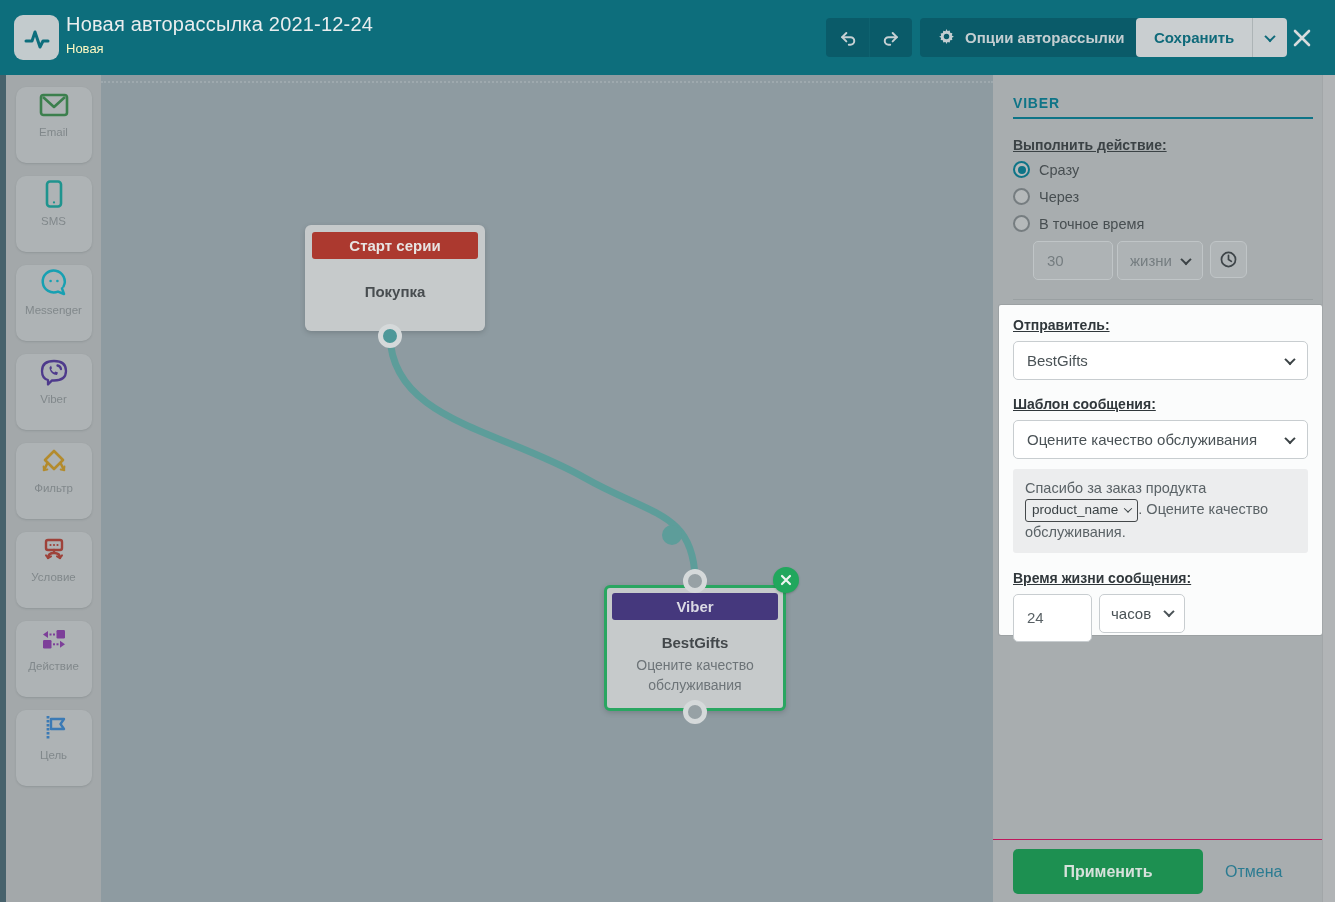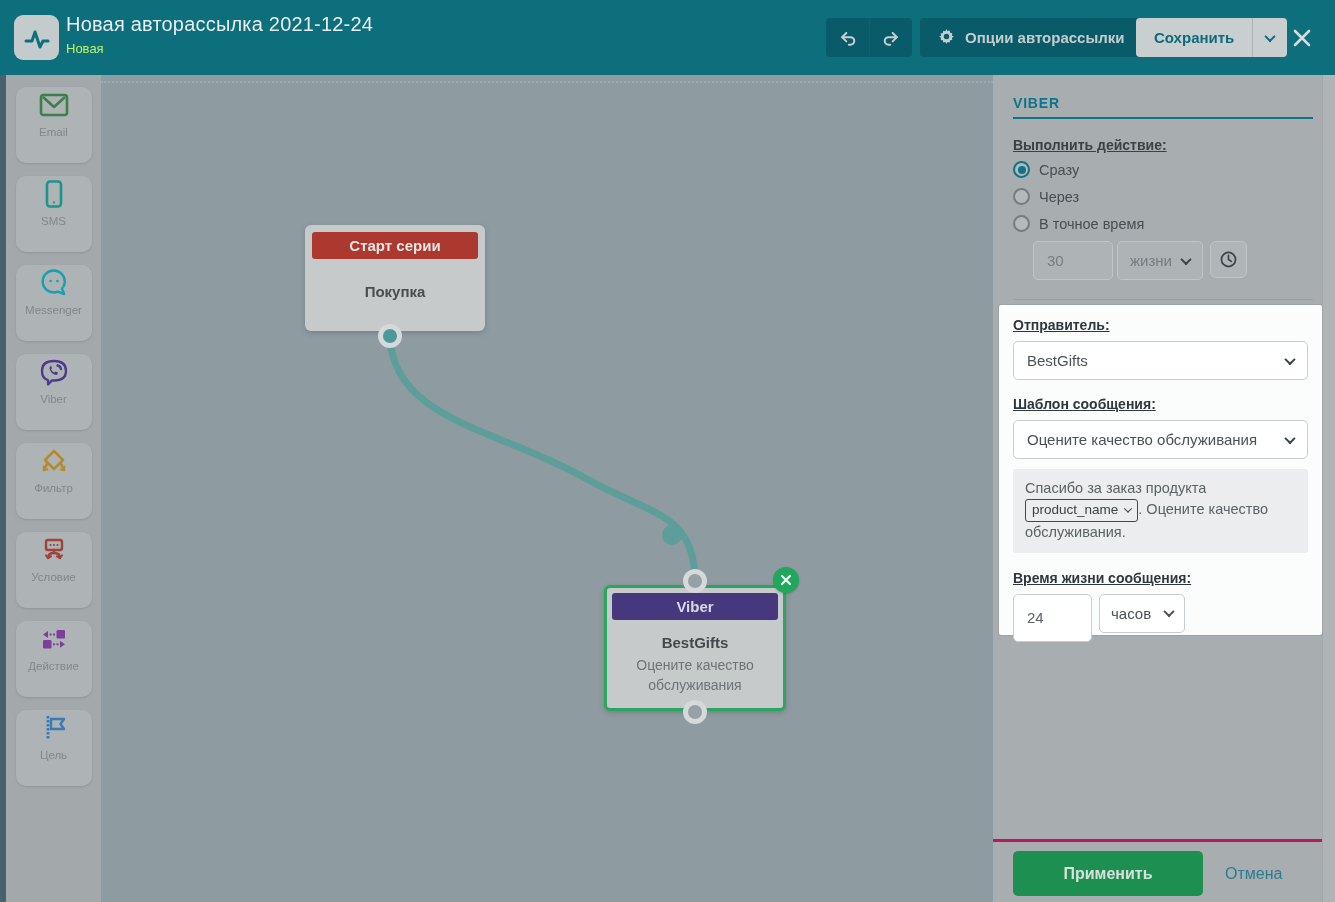--- a/index.html
+++ b/index.html
@@ -4,21 +4,21 @@
 <style>
   * { box-sizing: border-box; margin: 0; padding: 0; }
   html,body { width:1335px; height:902px; overflow:hidden; }
   body { font-family:"Liberation Sans", sans-serif; background:#8e9ba1; position:relative; }
 
   
   .header { position:absolute; left:0; top:0; width:1335px; height:75px; background:#0d6e7c; z-index:50; }
   .logo { position:absolute; left:14px; top:15px; width:45px; height:45px; border-radius:9px; background:#c3cbcd; display:flex; align-items:center; justify-content:center; }
   .title-block { position:absolute; left:66px; top:13px; }
   .title { font-size:20px; color:#e9edee; font-weight:500; letter-spacing:.2px; }
-  .subtitle { font-size:13px; color:#bef264; margin-top:5px; }
+  .subtitle { font-size:13px; color:#fef9c3; margin-top:5px; }
   .hgroup { position:absolute; top:18px; height:39px; display:flex; align-items:stretch; border-radius:4px; overflow:hidden; }
   .undo-redo { left:826px; background:#0a5b69; }
   .hbtn { width:43px; display:flex; align-items:center; justify-content:center; cursor:pointer; }
   .undo-redo .hbtn + .hbtn { border-left:1px solid #11677595; }
   .options-btn { left:920px; background:#0a5b69; padding:0 18px; display:flex; align-items:center; gap:10px; color:#c4ced1; font-size:15px; font-weight:600; cursor:pointer; }
   .save-split { left:1136px; background:#c9ced0; color:#0f6a7a; }
   .save-main { padding:0 18px; display:flex; align-items:center; font-size:15px; font-weight:700; cursor:pointer; }
   .save-caret { width:35px; display:flex; align-items:center; justify-content:center; border-left:1px solid #adb4b6; cursor:pointer; }
   .close-btn { position:absolute; left:1286px; top:22px; width:32px; height:32px; display:flex; align-items:center; justify-content:center; cursor:pointer; }
   .chev { display:inline-block; width:8px; height:8px; border-right:2px solid currentColor; border-bottom:2px solid currentColor; transform:rotate(45deg) translate(-1px,-1px); }
@@ -75,21 +75,21 @@
   .spotlight .p-label { color:#30373b; }
   .sel-box { width:100%; height:39px; background:#ffffff; border:1px solid #c8cdd0; border-radius:5px; display:flex; align-items:center; justify-content:space-between; padding:0 13px; font-size:15px; color:#4a5256; margin:8px 0 16px 0; cursor:pointer; }
   .sel-box .chev, .dis-select .chev { color:#3c4346; }
   .preview { background:#ecedee; border-radius:3px; padding:9px 12px; font-size:14.5px; line-height:1.48; color:#5a6266; }
   .var-select { display:inline-flex; align-items:center; gap:7px; border:1px solid #44484a; border-radius:3px; padding:0px 6px 1px 6px; font-size:13.5px; color:#3b4245; cursor:pointer; white-space:nowrap; }
   .var-select .chev { width:6px; height:6px; border-width:1.5px; }
   .ttl-row { display:flex; gap:7px; margin-top:8px; }
   .ttl-input { width:79px; height:48px; background:#fff; border:1px solid #c8cdd0; border-radius:5px; padding:0 13px; font-size:15px; color:#596165; font-family:inherit; }
   .ttl-select { width:86px; height:39px; background:#fff; border:1px solid #c8cdd0; border-radius:5px; display:flex; align-items:center; justify-content:space-between; padding:0 11px; font-size:15px; color:#4a5256; cursor:pointer; }
 
-  .panel-footer { position:absolute; left:0; bottom:0; width:329px; height:63px; border-top:3px solid #be185d; background:#a8adaf; }
+  .panel-footer { position:absolute; left:0; bottom:0; width:329px; height:63px; border-top:1px solid #be185d; background:#a8adaf; }
   .apply-btn { position:absolute; left:20px; top:9px; width:190px; height:45px; background:#1d9051; border:none; border-radius:5px; color:#d7e1db; font-size:16px; font-weight:700; font-family:inherit; cursor:pointer; }
   .cancel-link { position:absolute; left:232px; top:9px; height:45px; display:flex; align-items:center; font-size:16px; color:#2b7b91; cursor:pointer; }
 
   svg { display:block; }
 </style>
 </head>
 <body>
 
 <div class="header">
   <div class="logo">

